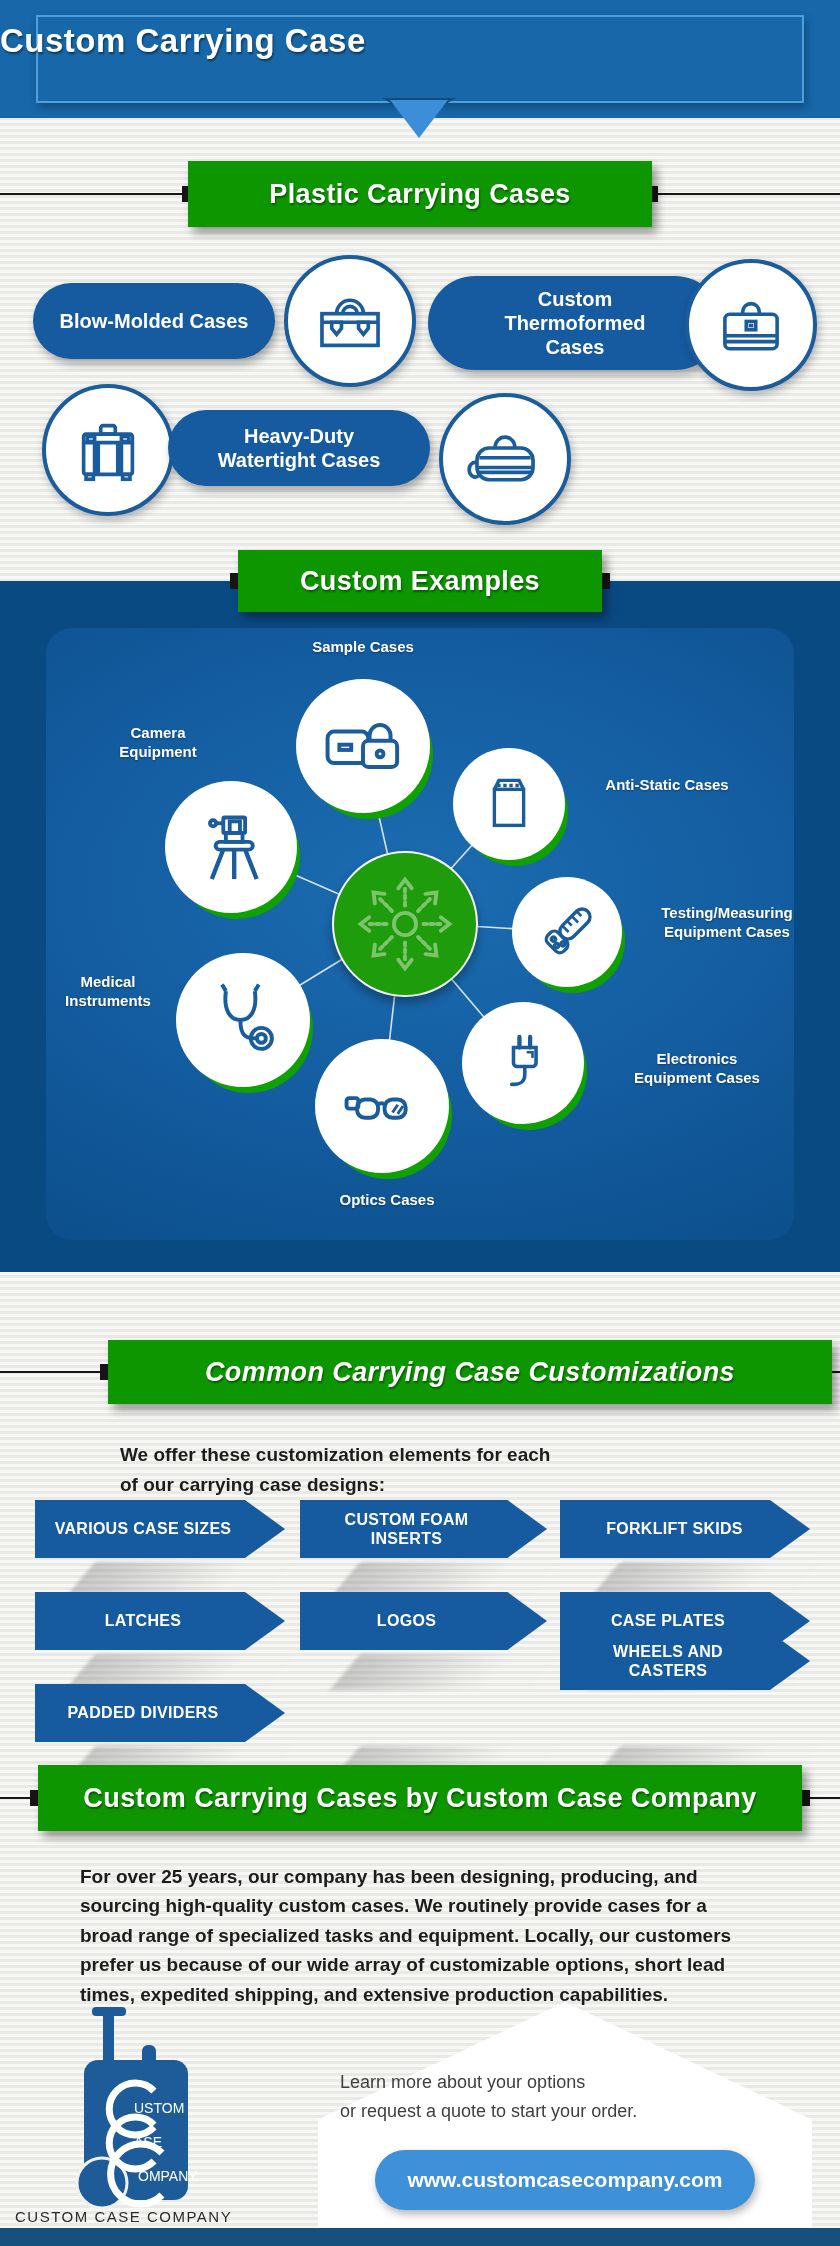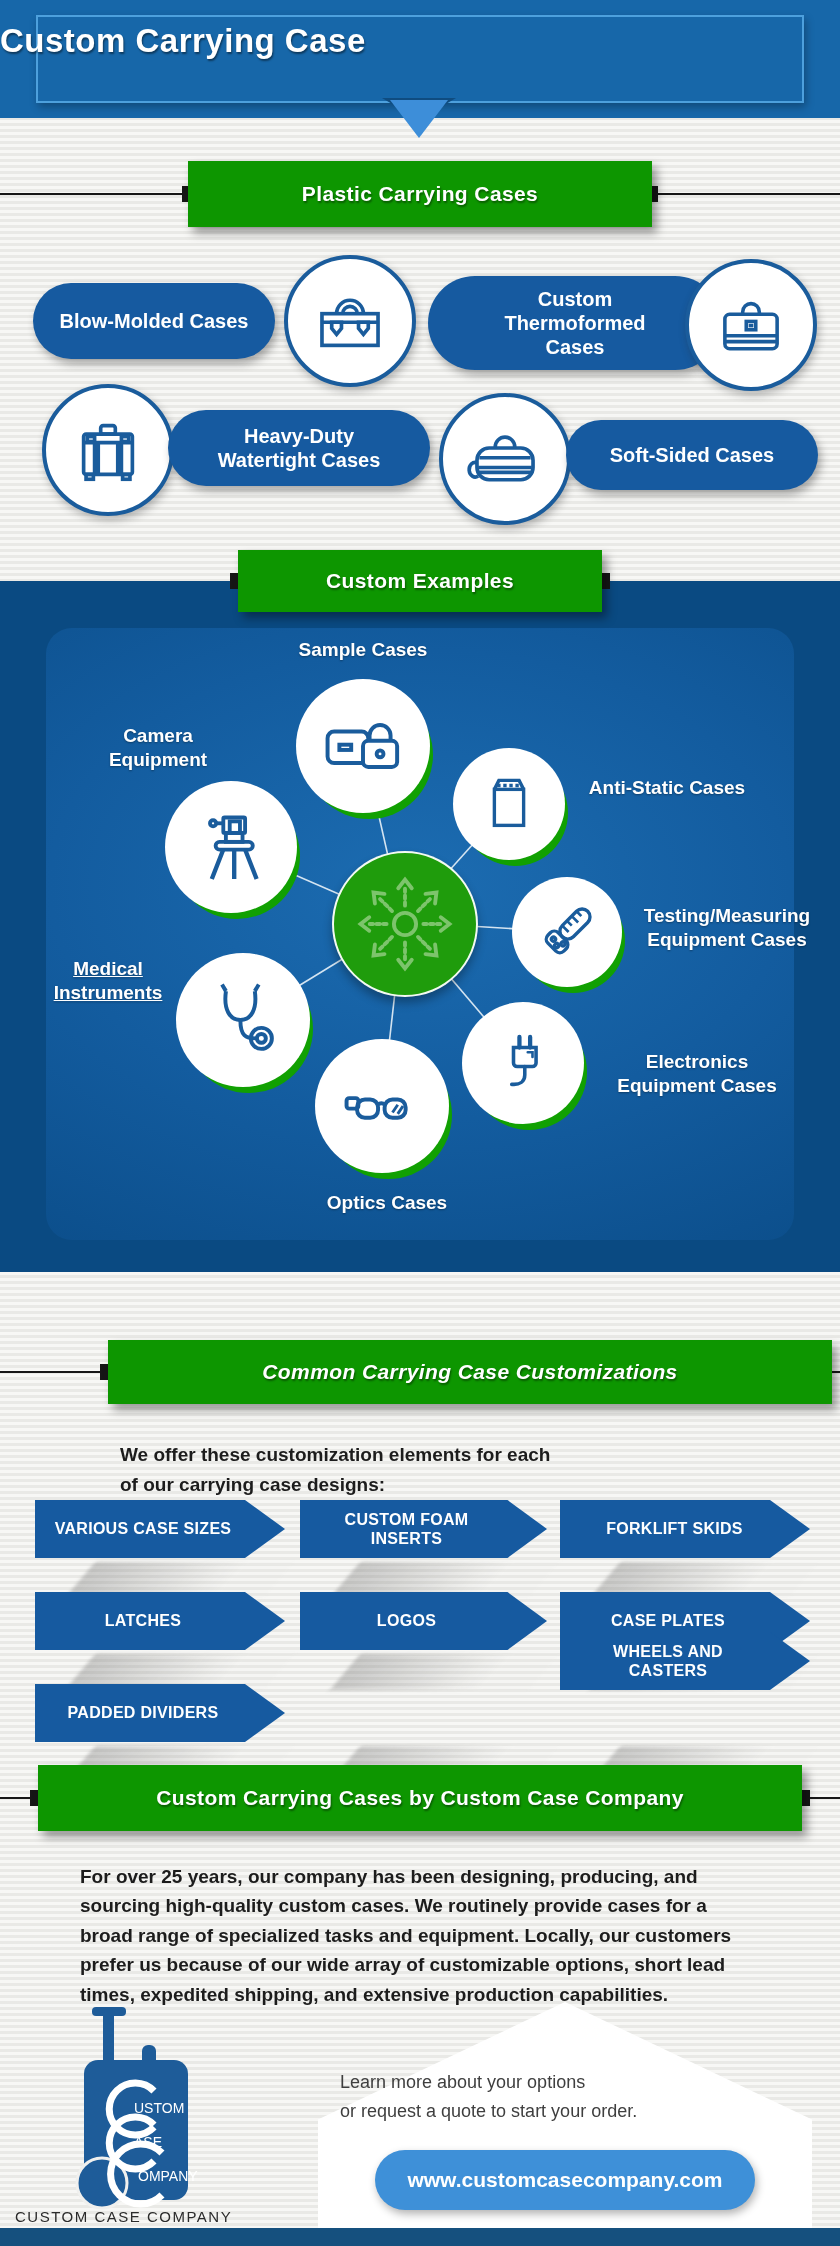--- a/index.html
+++ b/index.html
@@ -17,40 +17,40 @@
   .hdr-title{left:0;top:22px;width:840px;font-size:33px;font-weight:700;color:#fff;
              text-shadow:1px 2px 2px rgba(0,0,0,.45);letter-spacing:.5px;}
   .tri-dark{left:382px;top:98px;width:0;height:0;border-left:37px solid transparent;
             border-right:37px solid transparent;border-top:22px solid #0F4C80;}
   .tri{left:390px;top:100px;width:0;height:0;border-left:29px solid transparent;
        border-right:29px solid transparent;border-top:38px solid #3D8ED9;}
 
   
   .gban{background:#0D9600;box-shadow:5px 6px 9px rgba(0,0,0,.38);display:flex;
         align-items:center;justify-content:center;}
-  .gban span{color:#fff;font-weight:700;font-size:21px;text-shadow:1px 2px 2px rgba(0,0,0,.4);
+  .gban span{color:#fff;font-weight:700;font-size:27px;text-shadow:1px 2px 2px rgba(0,0,0,.4);
              letter-spacing:.4px;}
   .cline{height:2px;background:#161616;}
   .csq{width:16px;height:16px;background:#161616;}
 
   
   .pill{background:#165AA0;border-radius:46px;color:#fff;display:flex;align-items:center;
         justify-content:center;font-size:20px;font-weight:600;line-height:1.2;
         box-shadow:3px 5px 8px rgba(40,40,40,.38);text-align:center;}
   .circ{background:#fff;border:4px solid #1A5C9C;border-radius:50%;
         box-shadow:2px 4px 9px rgba(40,40,40,.32);display:flex;align-items:center;
         justify-content:center;}
 
   
   .darksec{left:0;top:581px;width:840px;height:691px;background:#0A4A82;}
   .panel{left:46px;top:47px;width:748px;height:612px;border-radius:26px;
          background:radial-gradient(90% 70% at 50% 42%,#1C6CB1 0%,#135C9F 55%,#0C4F8C 100%);}
   .dcirc{background:#fff;border-radius:50%;display:flex;align-items:center;justify-content:center;
          box-shadow:6px 9px 0 -3px #11A002;}
-  .dlabel{color:#fff;font-size:19px;font-weight:600;line-height:1.25;text-align:center;
+  .dlabel{color:#fff;font-size:15px;font-weight:600;line-height:1.25;text-align:center;
           text-shadow:0 1px 2px rgba(0,0,0,.35);}
   .gcirc{background:#1F9C0C;border:2px solid rgba(255,255,255,.95);border-radius:50%;
          display:flex;align-items:center;justify-content:center;box-shadow:0 6px 10px rgba(0,0,0,.3);}
 
   
   .intro{color:#1c1c1c;font-size:19px;font-weight:600;line-height:1.6;}
   .arrowb{background:#165AA0;color:#fff;display:flex;align-items:center;justify-content:center;
           font-size:16px;font-weight:700;line-height:1.2;text-align:center;letter-spacing:.3px;
           clip-path:polygon(0 0,84% 0,100% 50%,84% 100%,0 100%);padding-right:34px;box-sizing:border-box;}
   .swoosh{width:200px;height:36px;background:linear-gradient(97deg,rgba(110,110,110,.34),rgba(200,200,200,.03) 75%);
@@ -153,23 +153,20 @@
           <g fill="none" stroke="#1A5C9C" stroke-width="3">
         <rect x="9" y="23" width="46" height="26" rx="10"></rect>
         <path d="M24 23 v-1 a8 8 0 0 1 16 0 v1"></path>
         <path d="M11 31 h42"></path>
             <path d="M10 39 h44 M10 43 h44"></path>
         <path d="M9 35 a5 6 0 1 0 1 11"></path>
       </g>
         </svg>
     </span>
   </div>
-  <div class="abs pill" style="left:566px;top:420px;width:252px;height:70px;">
-    <span class="pre">Soft-Sided Cases</span>
-  </div>
 
   <div class="abs darksec">
     <div class="abs panel"></div>
 
     <svg class="abs" style="left:0;top:0;" width="840" height="691" viewBox="0 0 840 691">
       <g stroke="#e9f2f9" stroke-width="1.6" opacity=".9">
         <line x1="403" y1="341" x2="363" y2="165"></line>
         <line x1="403" y1="341" x2="231" y2="266"></line>
         <line x1="403" y1="341" x2="509" y2="223"></line>
         <line x1="403" y1="341" x2="567" y2="351"></line>
@@ -178,21 +175,21 @@
         <line x1="403" y1="341" x2="382" y2="525"></line>
       </g>
     </svg>
 
     <div class="abs dlabel ctr" style="left:263px;top:57px;width:200px;">Sample Cases</div>
     <div class="abs dlabel pre ctr" style="left:58px;top:143px;width:200px;">Camera
 Equipment</div>
     <div class="abs dlabel ctr" style="left:557px;top:195px;width:220px;">Anti-Static Cases</div>
     <div class="abs dlabel pre ctr" style="left:617px;top:323px;width:220px;">Testing/Measuring
 Equipment Cases</div>
-    <div class="abs dlabel pre ctr" style="left:18px;top:376px;width:180px;text-decoration:underline;">Medical
+    <div class="abs dlabel pre ctr" style="left:18px;top:392px;width:180px;">Medical
 Instruments</div>
     <div class="abs dlabel pre ctr" style="left:589px;top:469px;width:216px;">Electronics
 Equipment Cases</div>
     <div class="abs dlabel ctr" style="left:287px;top:610px;width:200px;">Optics Cases</div>
 
     <div class="abs dcirc" style="left:296px;top:98px;width:134px;height:134px;">
       <span>
         <svg width="84" height="84" viewBox="0 0 64 64">
             <g fill="none" stroke="#1A5C9C" stroke-width="3">
           <rect x="5" y="21" width="31" height="24" rx="5"></rect>

